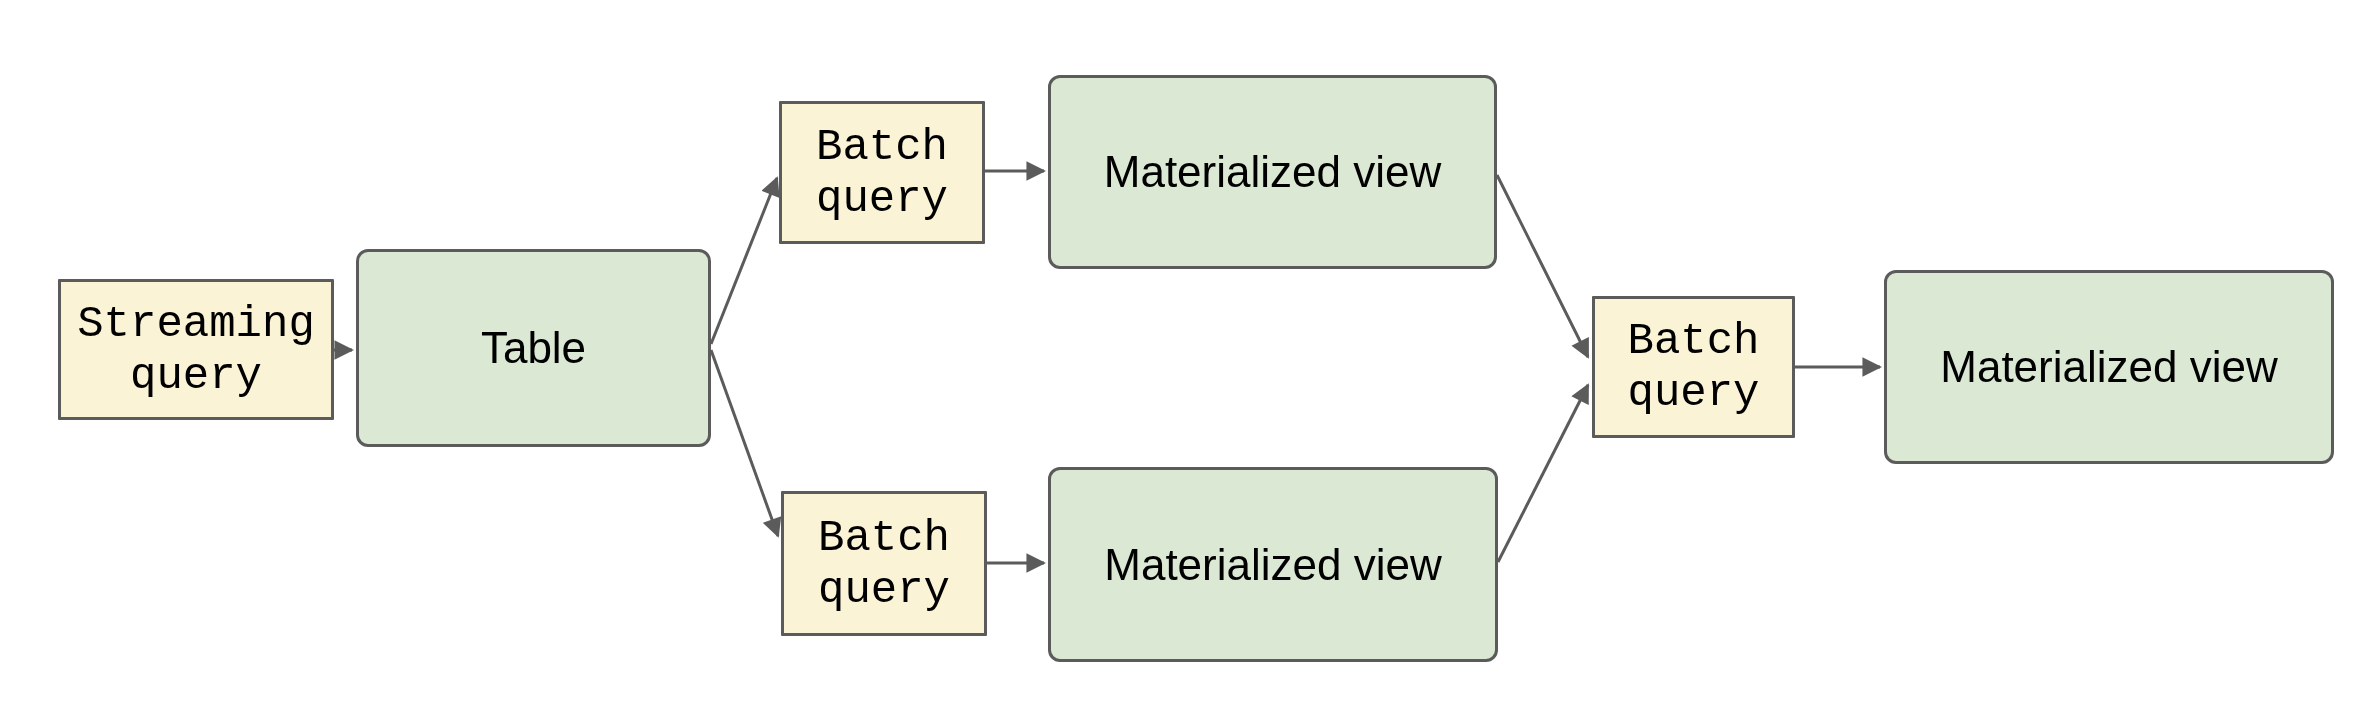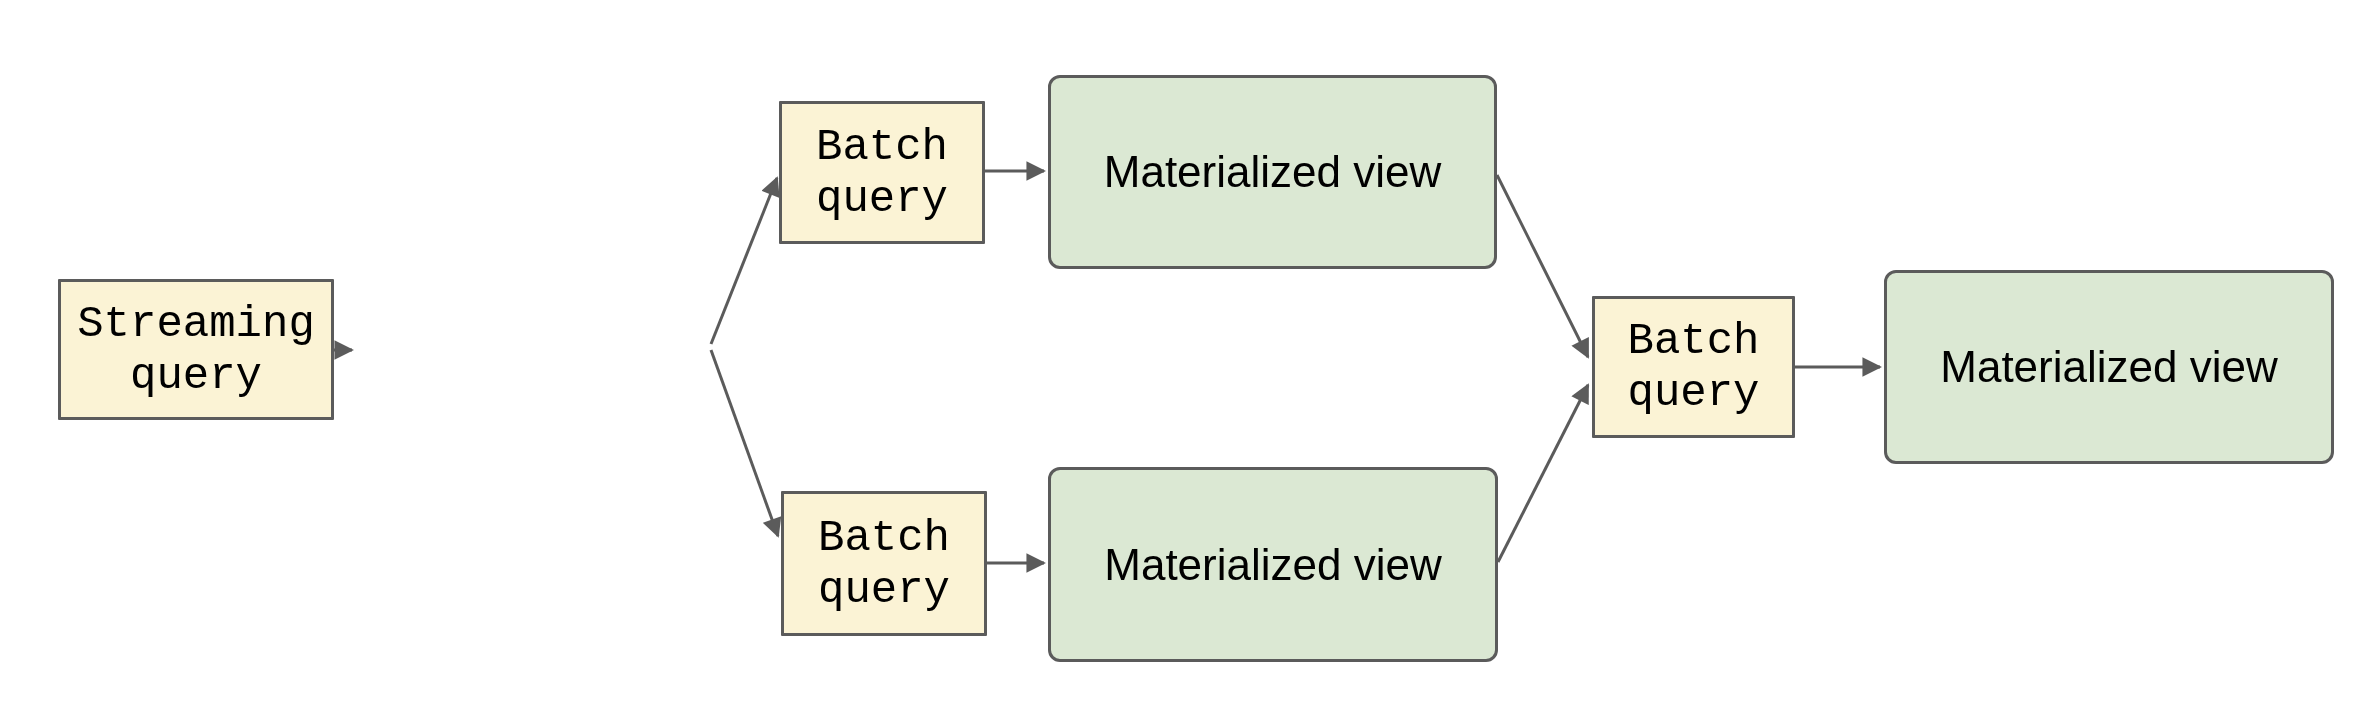--- a/index.html
+++ b/index.html
@@ -63,20 +63,21 @@
     <line class="edge" x1="711" y1="350" x2="778" y2="536" marker-end="url(#arrow)"></line>
     <line class="edge" x1="985" y1="171" x2="1044" y2="171" marker-end="url(#arrow)"></line>
     <line class="edge" x1="987" y1="563" x2="1044" y2="563" marker-end="url(#arrow)"></line>
     <line class="edge" x1="1497" y1="175" x2="1588" y2="357" marker-end="url(#arrow)"></line>
     <line class="edge" x1="1498" y1="562" x2="1588" y2="385" marker-end="url(#arrow)"></line>
     <line class="edge" x1="1795" y1="367" x2="1880" y2="367" marker-end="url(#arrow)"></line>
   </svg>
 
   <div class="node query" id="n-streaming-query">Streaming query</div>
 
+  <div class="node view" id="n-table">Table</div>
 
   <div class="node query" id="n-batch-query-top">Batch query</div>
 
   <div class="node view" id="n-materialized-view-top">Materialized view</div>
 
   <div class="node query" id="n-batch-query-bottom">Batch query</div>
 
   <div class="node view" id="n-materialized-view-bottom">Materialized view</div>
 
   <div class="node query" id="n-batch-query-right">Batch query</div>

